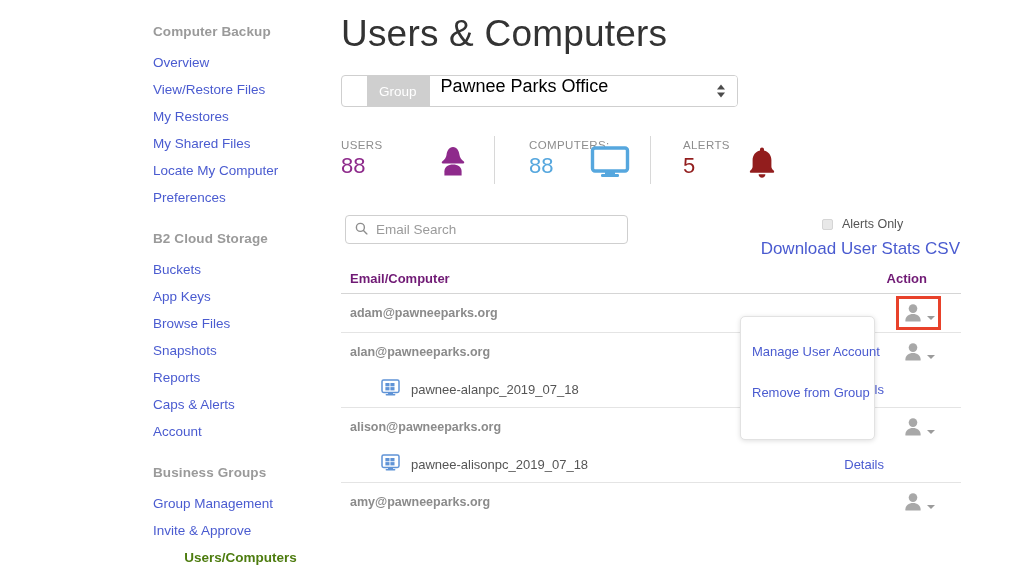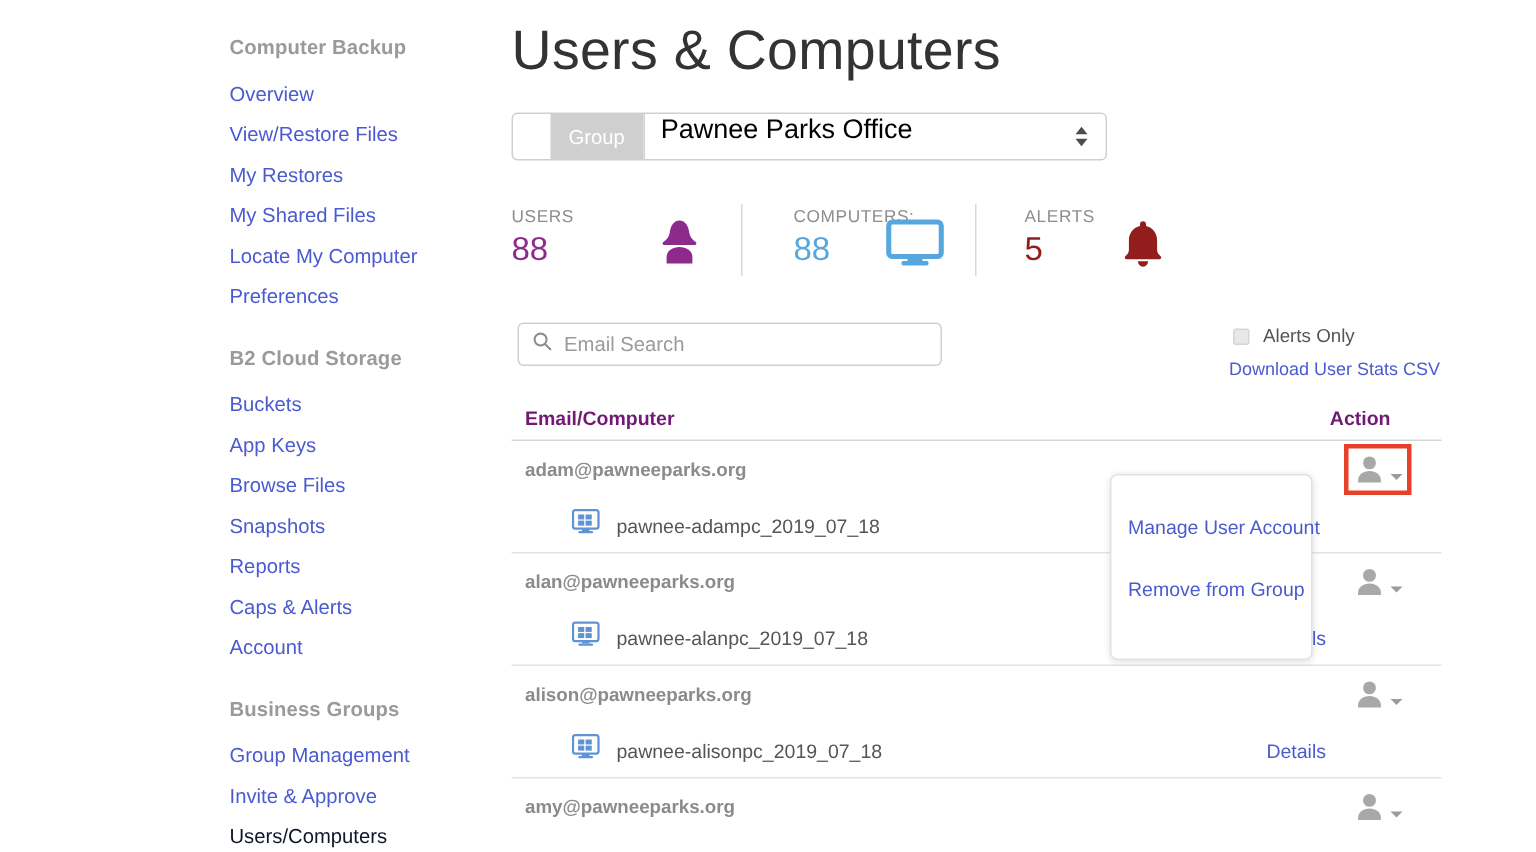--- a/index.html
+++ b/index.html
@@ -19,21 +19,21 @@
   .nav-group { margin-bottom: 20px; }
   .nav-head {
     font-size: 13.5px; font-weight: bold; color: #9a9a9a;
     letter-spacing: .1px; margin-bottom: 15px; line-height: 16px;
   }
   .nav-item {
     display: block; font-size: 13.5px; color: #4a5bd0;
     line-height: 16px; margin-bottom: 11px; cursor: pointer;
     text-decoration: none; white-space: nowrap;
   }
-  .nav-item.active { color: #0f172a; font-weight: normal; }
+  .nav-item.active { color: #4d7c0f; font-weight: bold; text-align: center; }
   .sidebar .nav-group.g2 { margin-top: 25px; }
   .sidebar .nav-group.g3 { margin-top: 25px; }
 
   
   .main { position: absolute; left: 341px; top: 0; width: 620px; }
 
   .page-title {
     font-size: 37px; font-weight: 300; color: #333333;
     letter-spacing: .2px; margin: 9px 0 0 0; line-height: 50px;
   }
@@ -75,21 +75,21 @@
     position: absolute; left: 4px; top: 0; width: 283px; height: 29px;
     border: 1px solid #cfcfcf; border-radius: 4px; background: #fff;
     display: flex; align-items: center; padding-left: 9px;
   }
   .search-ph { font-size: 13.5px; color: #9b9b9b; margin-left: 8px; }
   .alerts-only { position: absolute; right: 1px; top: 2px; width: 138px;
                  display: flex; align-items: center; justify-content: flex-start; }
   .cb { width: 11px; height: 11px; background: #e8e8e8; border: 1px solid #d5d5d5;
         border-radius: 2px; display: inline-block; }
   .alerts-only .lbl { font-size: 12.5px; color: #555; margin-left: 9px; }
-  .csv-link { position: absolute; right: 1px; top: 24px; font-size: 12px;
+  .csv-link { position: absolute; right: 1px; top: 24px; font-size: 17px;
               color: #4a5bd0; cursor: pointer; text-decoration: none; white-space:nowrap;}
 
   
   .thead { display: flex; justify-content: space-between; align-items: flex-end;
            border-bottom: 1px solid #d5d5d5; padding: 0 3px 7px 9px; }
   .thead .th { font-size: 13px; font-weight: bold; color: #701a75; }
   .thead .th.action { margin-right: 31px; }
 
   .row { border-bottom: 1px solid #e4e4e4; position: relative; padding: 0 0 0 9px; }
   .row:last-child { border-bottom: none; }
@@ -256,42 +256,57 @@
           <span class="action-cell">
             <span class="avatar-btn highlight">
               <svg width="22" height="22" viewBox="0 0 22 22" aria-hidden="true">
                 <circle cx="11" cy="6.6" r="4.3" fill="#a8a8a8"></circle>
                 <path d="M11 12 C6.8 12 3.4 14.6 3.4 18.2 L3.4 19.6 L18.6 19.6 L18.6 18.2 C18.6 14.6 15.2 12 11 12 Z" fill="#a8a8a8"></path>
               </svg>
               <span class="caret"></span>
             </span>
           </span>
         </div>
+      </div>
+
+      <div class="row">
+        <div class="row-user">
+          <span class="email">alan@pawneeparks.org</span>
+          <span class="action-cell">
+            <span class="avatar-btn">
+              <svg width="22" height="22" viewBox="0 0 22 22" aria-hidden="true">
+                <circle cx="11" cy="6.6" r="4.3" fill="#a8a8a8"></circle>
+                <path d="M11 12 C6.8 12 3.4 14.6 3.4 18.2 L3.4 19.6 L18.6 19.6 L18.6 18.2 C18.6 14.6 15.2 12 11 12 Z" fill="#a8a8a8"></path>
+              </svg>
+              <span class="caret"></span>
+            </span>
+          </span>
+        </div>
         <div class="row-comp">
           <span class="comp-left">
             <span>
               <svg width="19" height="17" viewBox="0 0 19 17" aria-hidden="true">
                 <rect x="1" y="1" width="17" height="12.4" rx="1.6" fill="none" stroke="#5f93d6" stroke-width="1.5"></rect>
                 <rect x="4.4" y="4" width="4.1" height="3.3" fill="#5f93d6"></rect>
                 <rect x="9.4" y="4" width="4.1" height="3.3" fill="#5f93d6"></rect>
                 <rect x="4.4" y="8.1" width="4.1" height="3.3" fill="#5f93d6"></rect>
                 <rect x="9.4" y="8.1" width="4.1" height="3.3" fill="#5f93d6"></rect>
                 <rect x="7" y="13.6" width="5" height="1.4" fill="#5f93d6"></rect>
                 <rect x="4.6" y="15" width="9.8" height="1.5" rx=".7" fill="#5f93d6"></rect>
               </svg>
             </span>
-            <span class="cname">pawnee-adampc_2019_07_18</span>
-          </span>
-          <a class="details" style="visibility:hidden">Details</a>
+            <span class="cname">pawnee-alanpc_2019_07_18</span>
+          </span>
+          <a class="details">Details</a>
         </div>
       </div>
 
       <div class="row">
         <div class="row-user">
-          <span class="email">alan@pawneeparks.org</span>
+          <span class="email">alison@pawneeparks.org</span>
           <span class="action-cell">
             <span class="avatar-btn">
               <svg width="22" height="22" viewBox="0 0 22 22" aria-hidden="true">
                 <circle cx="11" cy="6.6" r="4.3" fill="#a8a8a8"></circle>
                 <path d="M11 12 C6.8 12 3.4 14.6 3.4 18.2 L3.4 19.6 L18.6 19.6 L18.6 18.2 C18.6 14.6 15.2 12 11 12 Z" fill="#a8a8a8"></path>
               </svg>
               <span class="caret"></span>
             </span>
           </span>
         </div>
@@ -301,52 +316,20 @@
               <svg width="19" height="17" viewBox="0 0 19 17" aria-hidden="true">
                 <rect x="1" y="1" width="17" height="12.4" rx="1.6" fill="none" stroke="#5f93d6" stroke-width="1.5"></rect>
                 <rect x="4.4" y="4" width="4.1" height="3.3" fill="#5f93d6"></rect>
                 <rect x="9.4" y="4" width="4.1" height="3.3" fill="#5f93d6"></rect>
                 <rect x="4.4" y="8.1" width="4.1" height="3.3" fill="#5f93d6"></rect>
                 <rect x="9.4" y="8.1" width="4.1" height="3.3" fill="#5f93d6"></rect>
                 <rect x="7" y="13.6" width="5" height="1.4" fill="#5f93d6"></rect>
                 <rect x="4.6" y="15" width="9.8" height="1.5" rx=".7" fill="#5f93d6"></rect>
               </svg>
             </span>
-            <span class="cname">pawnee-alanpc_2019_07_18</span>
-          </span>
-          <a class="details">Details</a>
-        </div>
-      </div>
-
-      <div class="row">
-        <div class="row-user">
-          <span class="email">alison@pawneeparks.org</span>
-          <span class="action-cell">
-            <span class="avatar-btn">
-              <svg width="22" height="22" viewBox="0 0 22 22" aria-hidden="true">
-                <circle cx="11" cy="6.6" r="4.3" fill="#a8a8a8"></circle>
-                <path d="M11 12 C6.8 12 3.4 14.6 3.4 18.2 L3.4 19.6 L18.6 19.6 L18.6 18.2 C18.6 14.6 15.2 12 11 12 Z" fill="#a8a8a8"></path>
-              </svg>
-              <span class="caret"></span>
-            </span>
-          </span>
-        </div>
-        <div class="row-comp">
-          <span class="comp-left">
-            <span>
-              <svg width="19" height="17" viewBox="0 0 19 17" aria-hidden="true">
-                <rect x="1" y="1" width="17" height="12.4" rx="1.6" fill="none" stroke="#5f93d6" stroke-width="1.5"></rect>
-                <rect x="4.4" y="4" width="4.1" height="3.3" fill="#5f93d6"></rect>
-                <rect x="9.4" y="4" width="4.1" height="3.3" fill="#5f93d6"></rect>
-                <rect x="4.4" y="8.1" width="4.1" height="3.3" fill="#5f93d6"></rect>
-                <rect x="9.4" y="8.1" width="4.1" height="3.3" fill="#5f93d6"></rect>
-                <rect x="7" y="13.6" width="5" height="1.4" fill="#5f93d6"></rect>
-                <rect x="4.6" y="15" width="9.8" height="1.5" rx=".7" fill="#5f93d6"></rect>
-              </svg>
-            </span>
             <span class="cname">pawnee-alisonpc_2019_07_18</span>
           </span>
           <a class="details">Details</a>
         </div>
       </div>
 
       <div class="row">
         <div class="row-user">
           <span class="email">amy@pawneeparks.org</span>
           <span class="action-cell">

